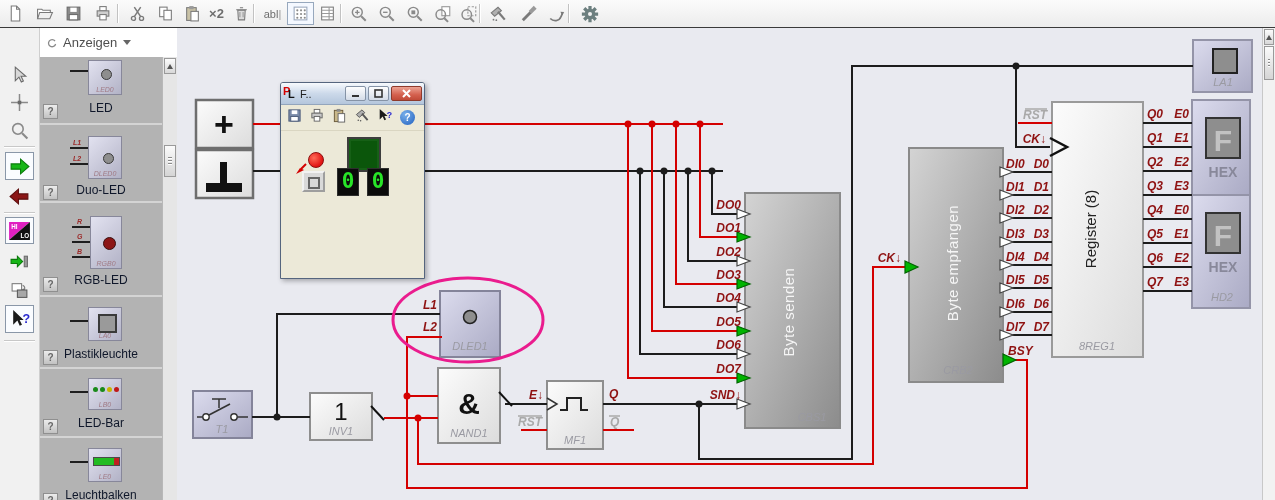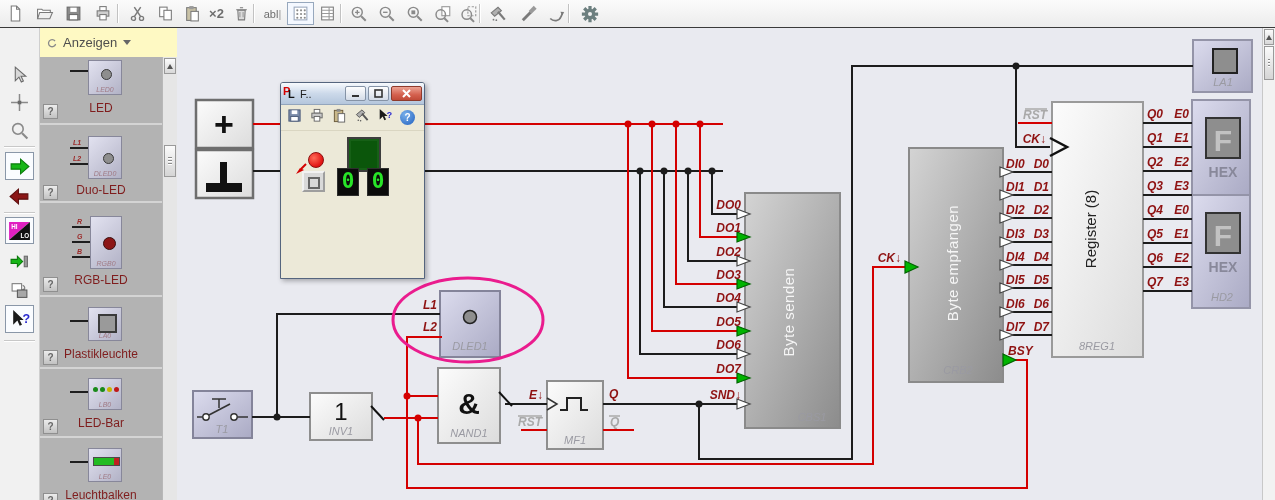--- a/index.html
+++ b/index.html
@@ -20,30 +20,30 @@
   .speed-btn i{width:0;height:0;border:4px solid transparent;border-top:5px solid #333;margin-top:4px;}
   .lcd{flex:1;height:20px;background:#000;border:1px solid #6a6a6a;color:#2ee02e;font-size:12.5px;
        display:flex;align-items:center;justify-content:flex-end;padding-right:5px;box-sizing:border-box;}
   
   .tools{position:absolute;left:0;top:28px;width:40px;height:472px;background:#f1f1f1;border-right:1px solid #cfcfcf;box-sizing:border-box;}
   .vbtn{position:absolute;left:5px;width:29px;height:25px;display:flex;align-items:center;justify-content:center;}
   .vbtn.active{background:#fafcff;border:1px solid #8a97a8;box-sizing:border-box;}
   .vsep{position:absolute;left:4px;width:31px;height:1px;background:#c8c8c8;border-bottom:1px solid #fff;}
   
   .palette{position:absolute;left:40px;top:28px;width:137px;height:472px;background:#d8d8d8;}
-  .pal-header{position:absolute;left:0;top:0;right:0;height:29px;background:#fef9c3;display:flex;align-items:center;
+  .pal-header{position:absolute;left:0;top:0;right:0;height:29px;background:#ffffff;display:flex;align-items:center;
               gap:6px;padding-left:7px;font-size:13px;color:#4e4e4e;}
   .caret{width:0;height:0;border:4px solid transparent;border-top:5px solid #666;margin-top:4px;}
   .pal-body{position:absolute;left:0;top:29px;width:122px;bottom:0;background:#d4d4d4;overflow:hidden;}
   .pal-sec{position:absolute;left:0;right:0;background:#b3b3b3;}
   .prev-box{position:absolute;background:linear-gradient(135deg,#e2e2f0,#b2b2c6);border:1px solid #87879a;box-sizing:border-box;}
   .pin-line{position:absolute;height:2px;background:#1e1e1e;}
   .pin-lbl{position:absolute;font-size:7px;font-style:italic;font-weight:bold;color:#9c2a2a;}
   .ref-lbl{position:absolute;left:0;right:0;bottom:1px;text-align:center;font-size:7px;font-style:italic;color:#a07a85;}
-  .item-name{position:absolute;left:0;right:0;text-align:center;font-size:12px;color:#7f1d1d;}
+  .item-name{position:absolute;left:0;right:0;text-align:center;font-size:12px;color:#0f172a;}
   .help-btn{position:absolute;left:3px;width:15px;height:15px;background:linear-gradient(#ececec,#c2c2c2);
             border:1px solid #8f8f8f;box-sizing:border-box;font-size:10px;font-weight:bold;color:#666;
             display:flex;align-items:center;justify-content:center;}
   .led-dot{position:absolute;border-radius:50%;}
   .pal-scroll{position:absolute;right:0;top:29px;width:15px;bottom:0;background:#e6e6e6;border-left:1px solid #b8b8b8;box-sizing:border-box;}
   .sc-up{position:absolute;left:1px;right:1px;top:1px;height:14px;background:linear-gradient(#fcfcfc,#d8d8d8);
          border:1px solid #9a9a9a;display:flex;align-items:center;justify-content:center;}
   .sc-up i{width:0;height:0;border:3px solid transparent;border-bottom:5px solid #555;margin-bottom:3px;}
   .sc-thumb{position:absolute;left:1px;right:1px;background:linear-gradient(#fbfbfb,#d5d5d5);border:1px solid #9a9a9a;}
   .grip{position:absolute;left:3px;right:3px;top:50%;margin-top:-4px;}

